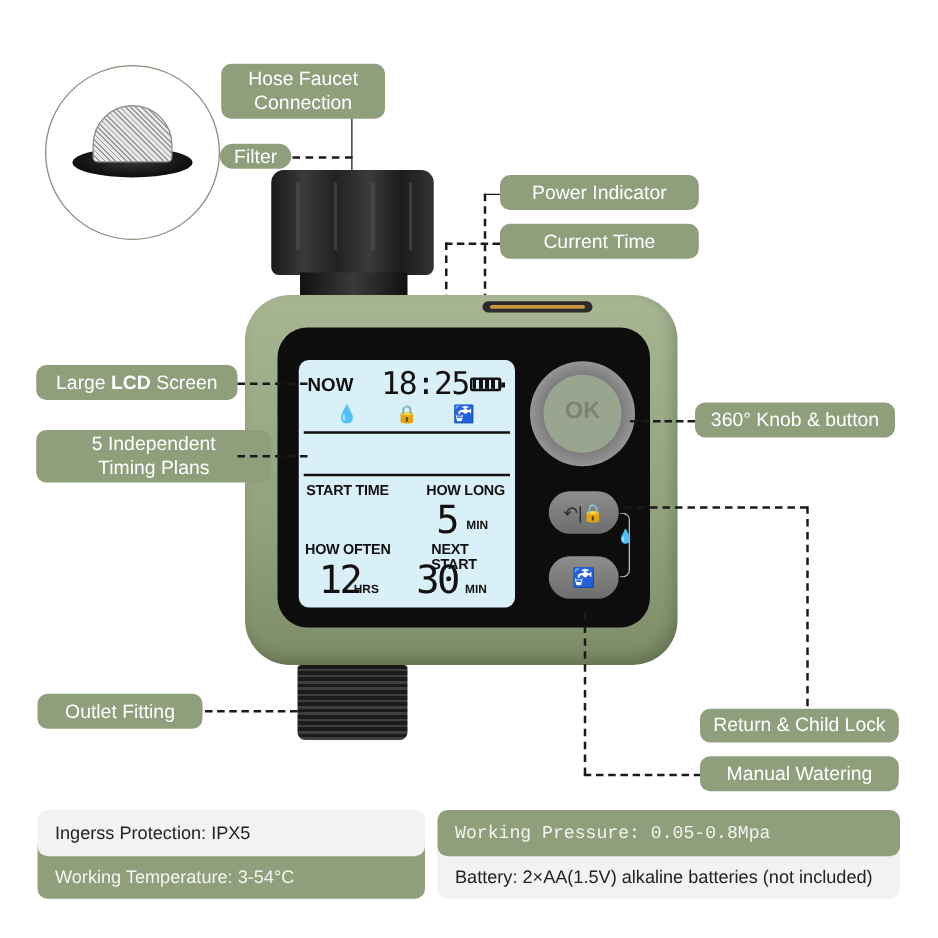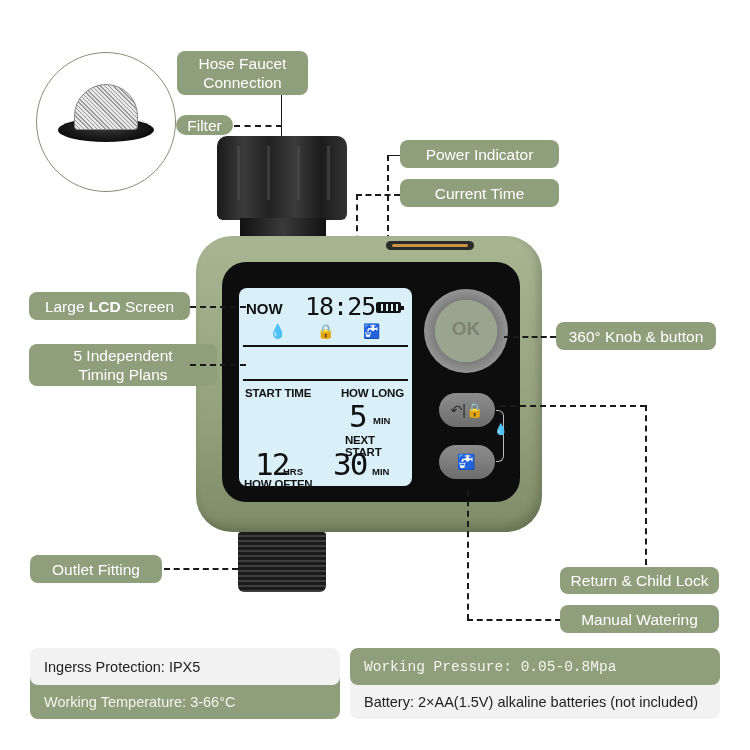--- a/index.html
+++ b/index.html
@@ -173,21 +173,21 @@
   <span class="lcd-icon" style="left:124px;">🚰</span>
 
   <div class="hr" style="top:57px;"></div>
   <div class="hr" style="top:91px;"></div>
 
   <span class="lbl" style="left:6px; top:99px;">START TIME</span>
   <span class="lbl" style="left:102px; top:99px;">HOW LONG</span>
   <span class="seg" style="left:110px; top:113px;">5</span>
   <span class="unit" style="left:134px; top:127px;">MIN</span>
 
-  <span class="lbl" style="left:5px; top:146px;margin-top:44px;">HOW OFTEN</span>
+  <span class="lbl" style="left:5px; top:146px;">HOW OFTEN</span>
   <span class="lbl" style="left:94px; top:146px;padding-left:12px;">NEXT START</span>
   <span class="seg" style="left:16px; top:161px;">12</span>
   <span class="unit" style="left:44px; top:178px;">HRS</span>
   <span class="seg" style="left:94px; top:161px;">30</span>
   <span class="unit" style="left:133px; top:178px;">MIN</span>
 </div>
 
 <div class="knob">
   <div class="knob-label">OK</div>
 </div>
@@ -232,21 +232,21 @@
 <div class="dash-v" style="left:467px; top:490px; height:130px;"></div>
 <div class="dash-h" style="left:467px; top:619px; width:94px;"></div>
 <div class="label" style="left:560px; top:605px; width:159px; height:28px;">
   <span>Manual Watering</span>
 </div>
 
 <div class="spec light" style="left:30px; top:648px; width:310px; height:37px; border-radius:8px 8px 8px 8px; z-index:2;">
   <span>Ingerss Protection: IPX5</span>
 </div>
 <div class="spec green" style="left:30px; top:676px; width:310px; height:43px; border-radius:0 0 8px 8px; padding-top:8px;">
-  <span>Working Temperature: 3-66°C</span>
+  <span>Working Temperature: 3-54°C</span>
 </div>
 
 <div class="spec green" style="left:350px; top:648px; width:370px; height:37px; border-radius:8px; z-index:2;font-family:Liberation Mono, monospace;">
   <span>Working Pressure: 0.05-0.8Mpa</span>
 </div>
 <div class="spec light" style="left:350px; top:676px; width:370px; height:43px; border-radius:0 0 8px 8px; padding-top:8px;">
   <span>Battery: 2×AA(1.5V) alkaline batteries (not included)</span>
 </div>
 
 </body></html>

